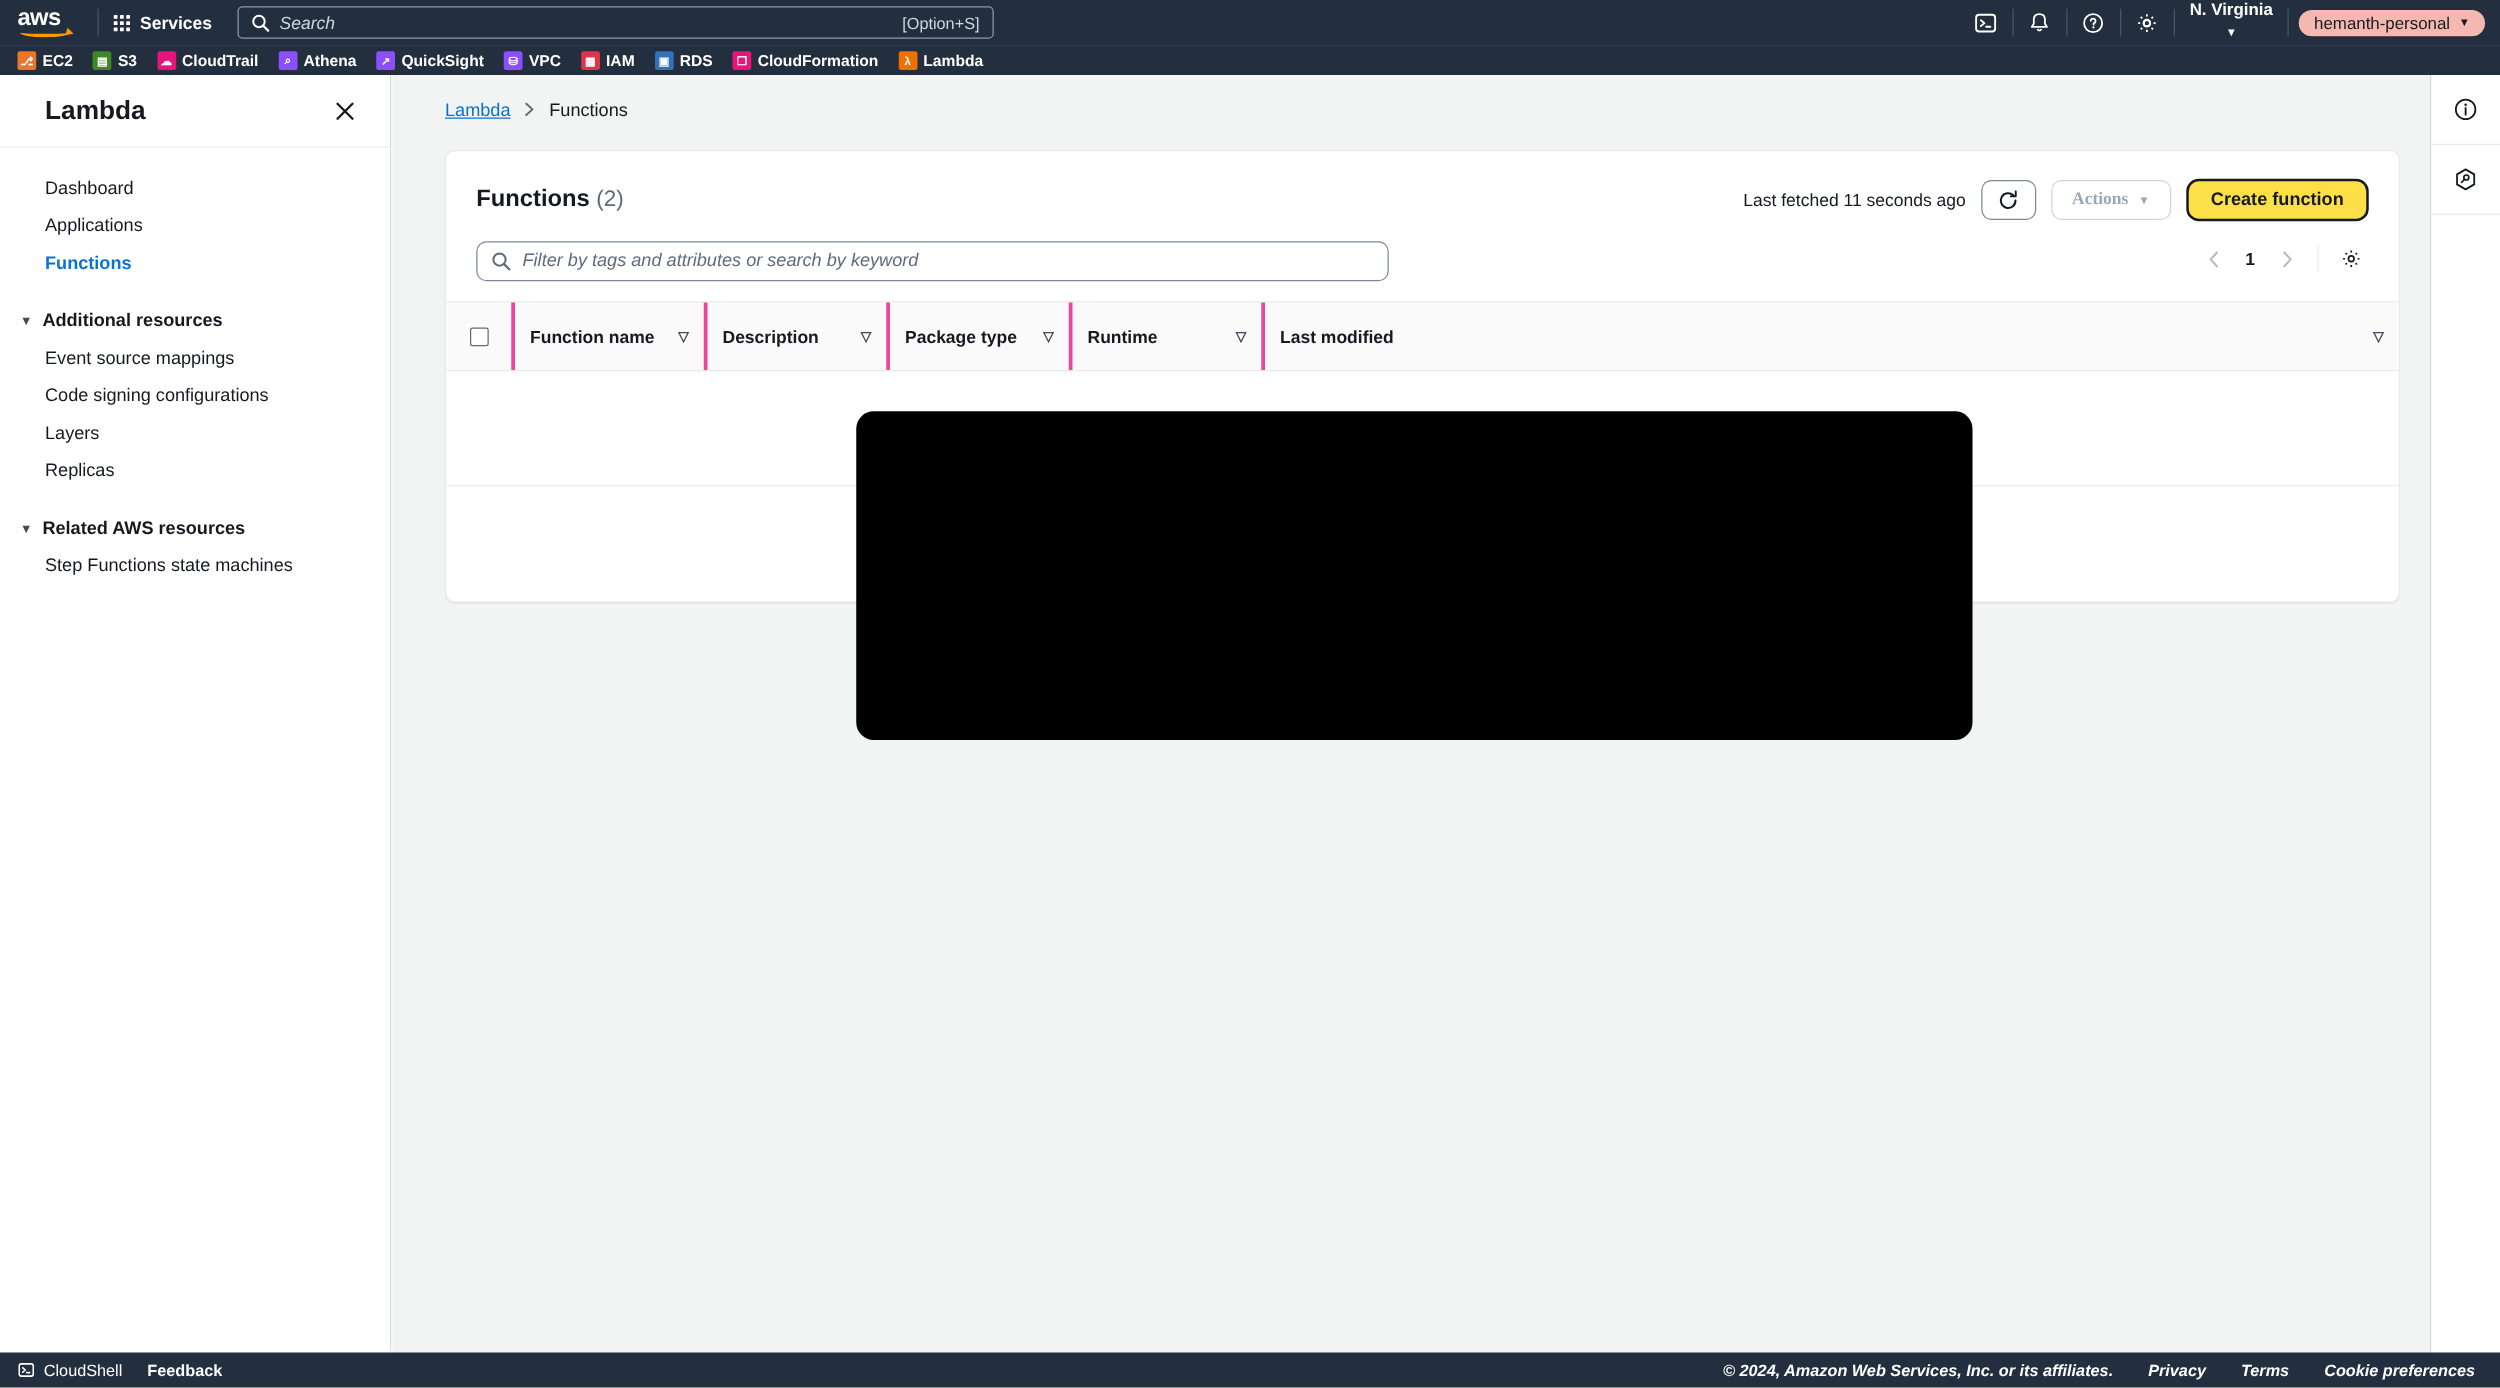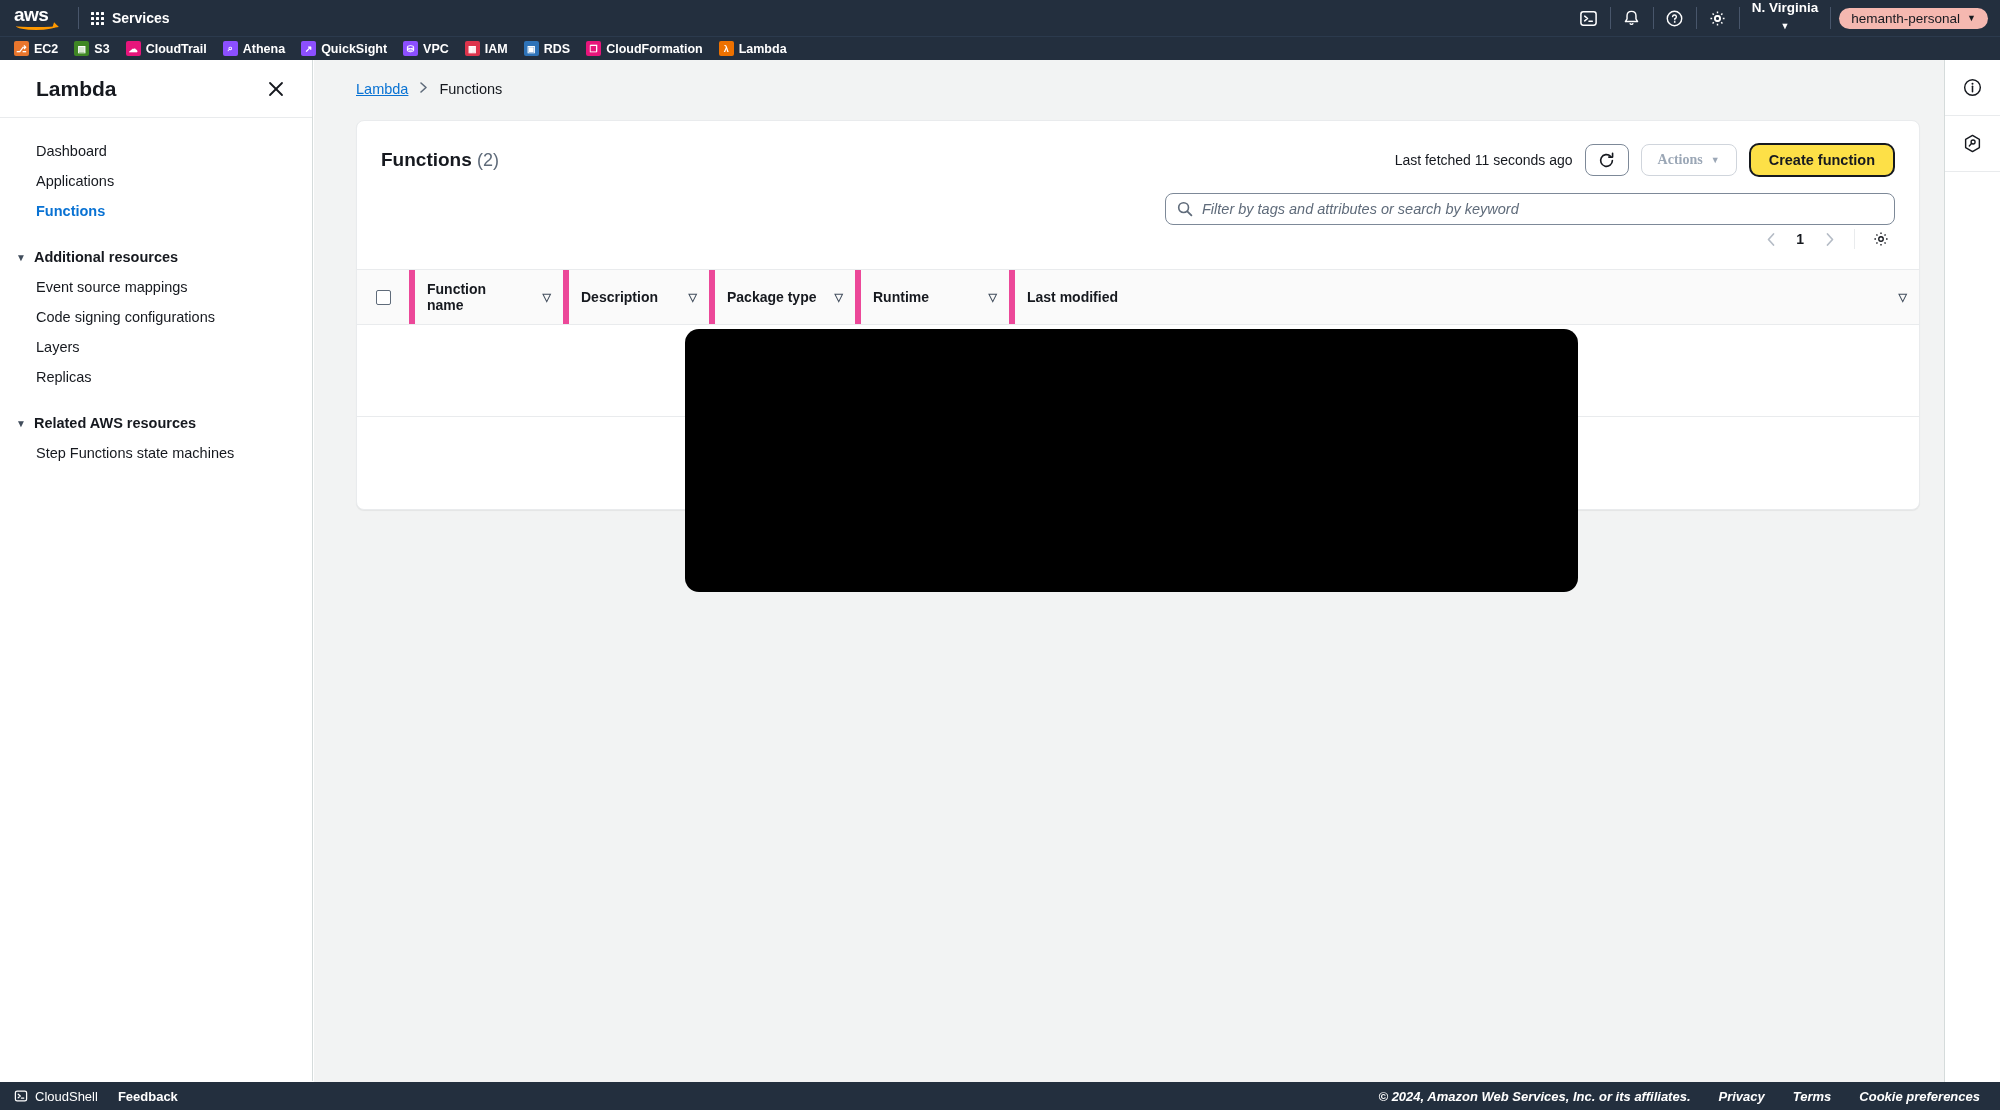--- a/index.html
+++ b/index.html
@@ -170,21 +170,21 @@
     height: 32px; padding: 0 16px; border:1px solid #d0d5dc; border-radius:8px;
     background:#fff; color:#9ba7b6; font-size:14px; font-weight:700;
     display:flex; align-items:center; gap:8px; cursor:pointer;font-family:Liberation Serif, serif;
   }
   .btn-primary {
     height: 34px; padding: 0 18px; border:2px solid #16191f; border-radius:10px;
     background:#fde047; color:#16191f; font-size:14.5px; font-weight:700;
     display:flex; align-items:center; cursor:pointer;
   }
 
-  .filter-row { display:flex; align-items:flex-end; padding: 16px 24px 0 24px; flex-direction: column; }
+  .filter-row { display:flex; align-items:flex-start; padding: 16px 24px 0 24px; }
   .filter-input {
     width: 730px; height: 32px;
     border: 1px solid #7d8998; border-radius:8px;
     display:flex; align-items:center; gap:9px; padding: 0 11px;
     background:#fff;
   }
   .filter-input .ph { font-size:14.5px; color:#5f6b7a; font-style: italic; }
   .pager { margin-left:auto; display:flex; align-items:center; gap:4px; }
   .pg-arrow { width:26px; height:28px; display:flex; align-items:center; justify-content:center; cursor:pointer; color:#b5bcc6; }
   .pg-num { font-size:14px; font-weight:700; color:#16191f; padding: 0 8px; cursor:pointer; }
@@ -196,21 +196,21 @@
   .thead {
     display:flex; align-items:stretch;
     border-top:1px solid #e9ebed; border-bottom:1px solid #e9ebed;
     background:#fafafa;
     min-height: 56px;
   }
   .th {
     display:flex; align-items:center; gap:8px;
     padding: 8px 12px;
     font-size:14px; font-weight:700; color:#16191f;
-    border-left:6px solid #ec4899;
+    border-left:3px solid #ec4899;
     position:relative;
   }
   .th:first-child { border-left:none; }
   .th .sortico { color:#414d5c; font-size:11px; margin-left:auto; padding-left:10px; }
   .th-check { width:52px; justify-content:center; border-left:none; }
   .chk {
     width:15px; height:15px; border:1px solid #5f6b7a; border-radius:2px; background:#fff; cursor:pointer;
   }
   .th-fname { width: 154px; }
   .th-desc { width: 146px; }
@@ -260,20 +260,28 @@
         <i></i>
         <i></i>
         <i></i>
         <i></i>
         <i></i>
         <i></i>
     </span>
     <span>Services</span>
   </div>
 
+  <div class="nav-search">
+    <svg width="15" height="15" viewBox="0 0 16 16">
+      <circle cx="6.6" cy="6.6" r="4.9" fill="none" stroke="#ffffff" stroke-width="1.7"></circle>
+      <line x1="10.2" y1="10.2" x2="14.4" y2="14.4" stroke="#ffffff" stroke-width="1.9" stroke-linecap="round"></line>
+    </svg>
+    <span class="ph">Search</span>
+    <span class="kbd">[Option+S]</span>
+  </div>
 
   <div class="nav-right">
     <div class="nav-icon-btn">
       <svg width="19" height="19" viewBox="0 0 20 20">
         <rect x="2" y="3" width="16" height="14" rx="2.5" fill="none" stroke="#fff" stroke-width="1.6"></rect>
         <polyline points="6,7.5 9,10 6,12.5" fill="none" stroke="#fff" stroke-width="1.6" stroke-linecap="round" stroke-linejoin="round"></polyline>
         <line x1="10.5" y1="13" x2="14" y2="13" stroke="#fff" stroke-width="1.6" stroke-linecap="round"></line>
       </svg>
     </div>
     <div class="nav-div"></div>

